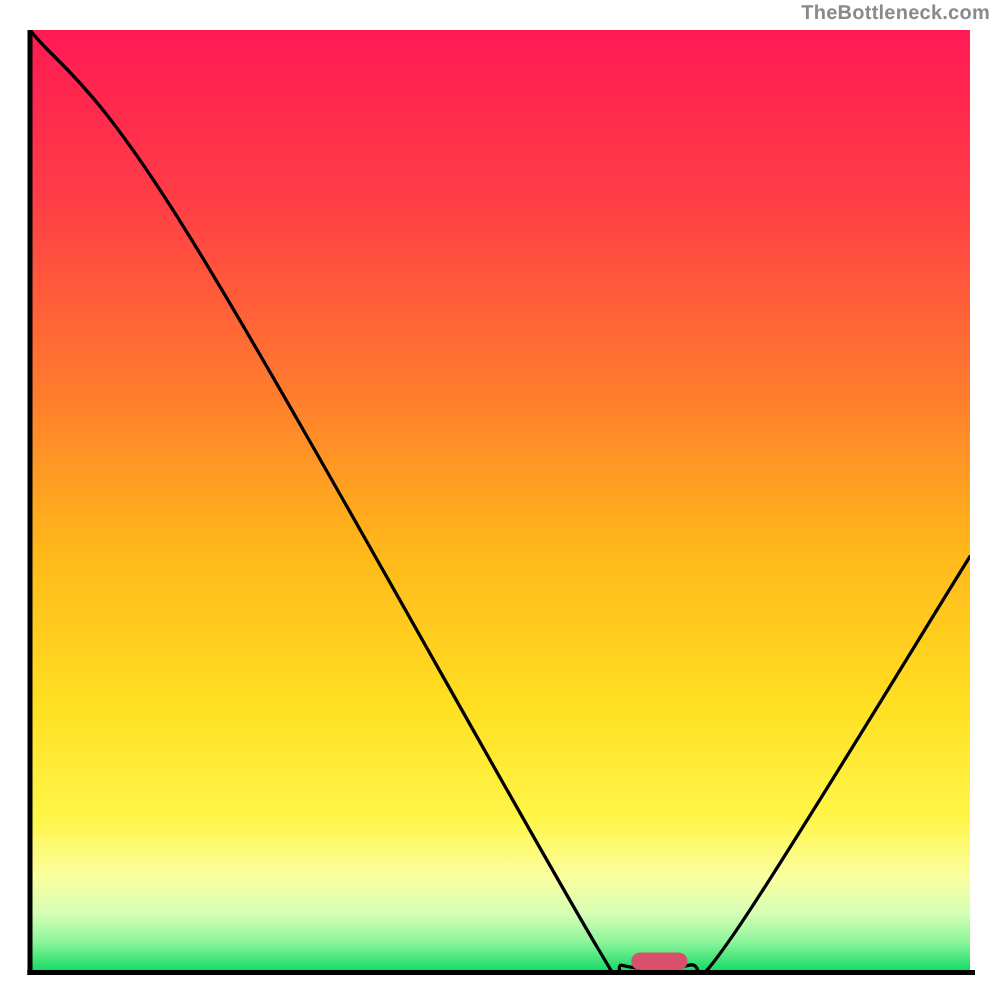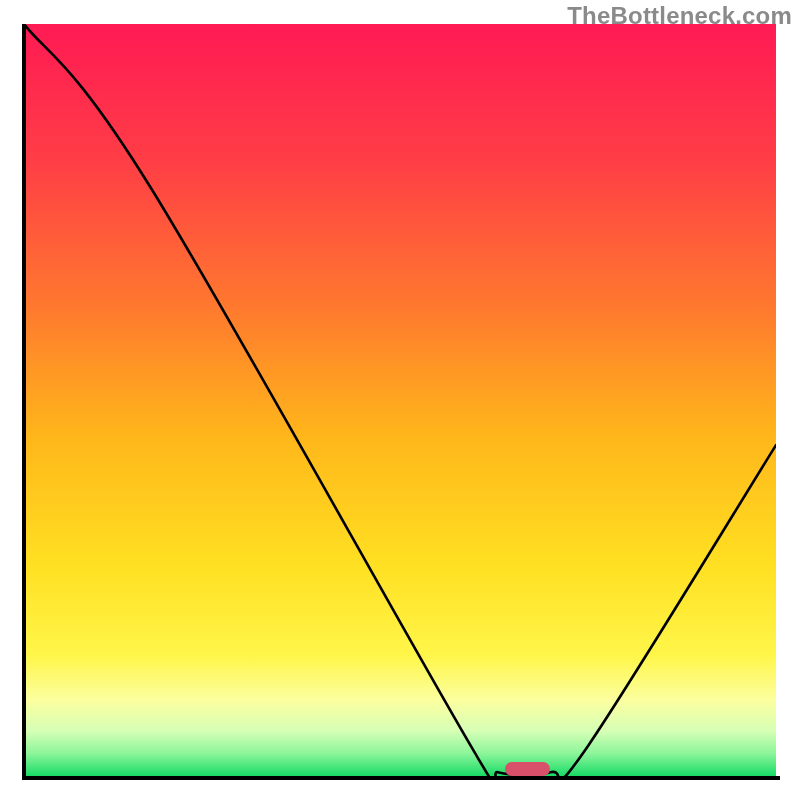--- a/index.html
+++ b/index.html
@@ -57,21 +57,21 @@
     position: absolute;
     height: 14px;
     border-radius: 7px;
     background: #d9506a;
   }
   .watermark {
     position: absolute;
     top: 2px;
     right: 8px;
     font-family: Arial, Helvetica, sans-serif;
-    font-size: 24px;
+    font-size: 16px;
     font-weight: 600;
     color: #8a8a8a;
     letter-spacing: 0.2px;
   }
 </style>
 </head>
 <body>
 
 <div class="canvas">
 

